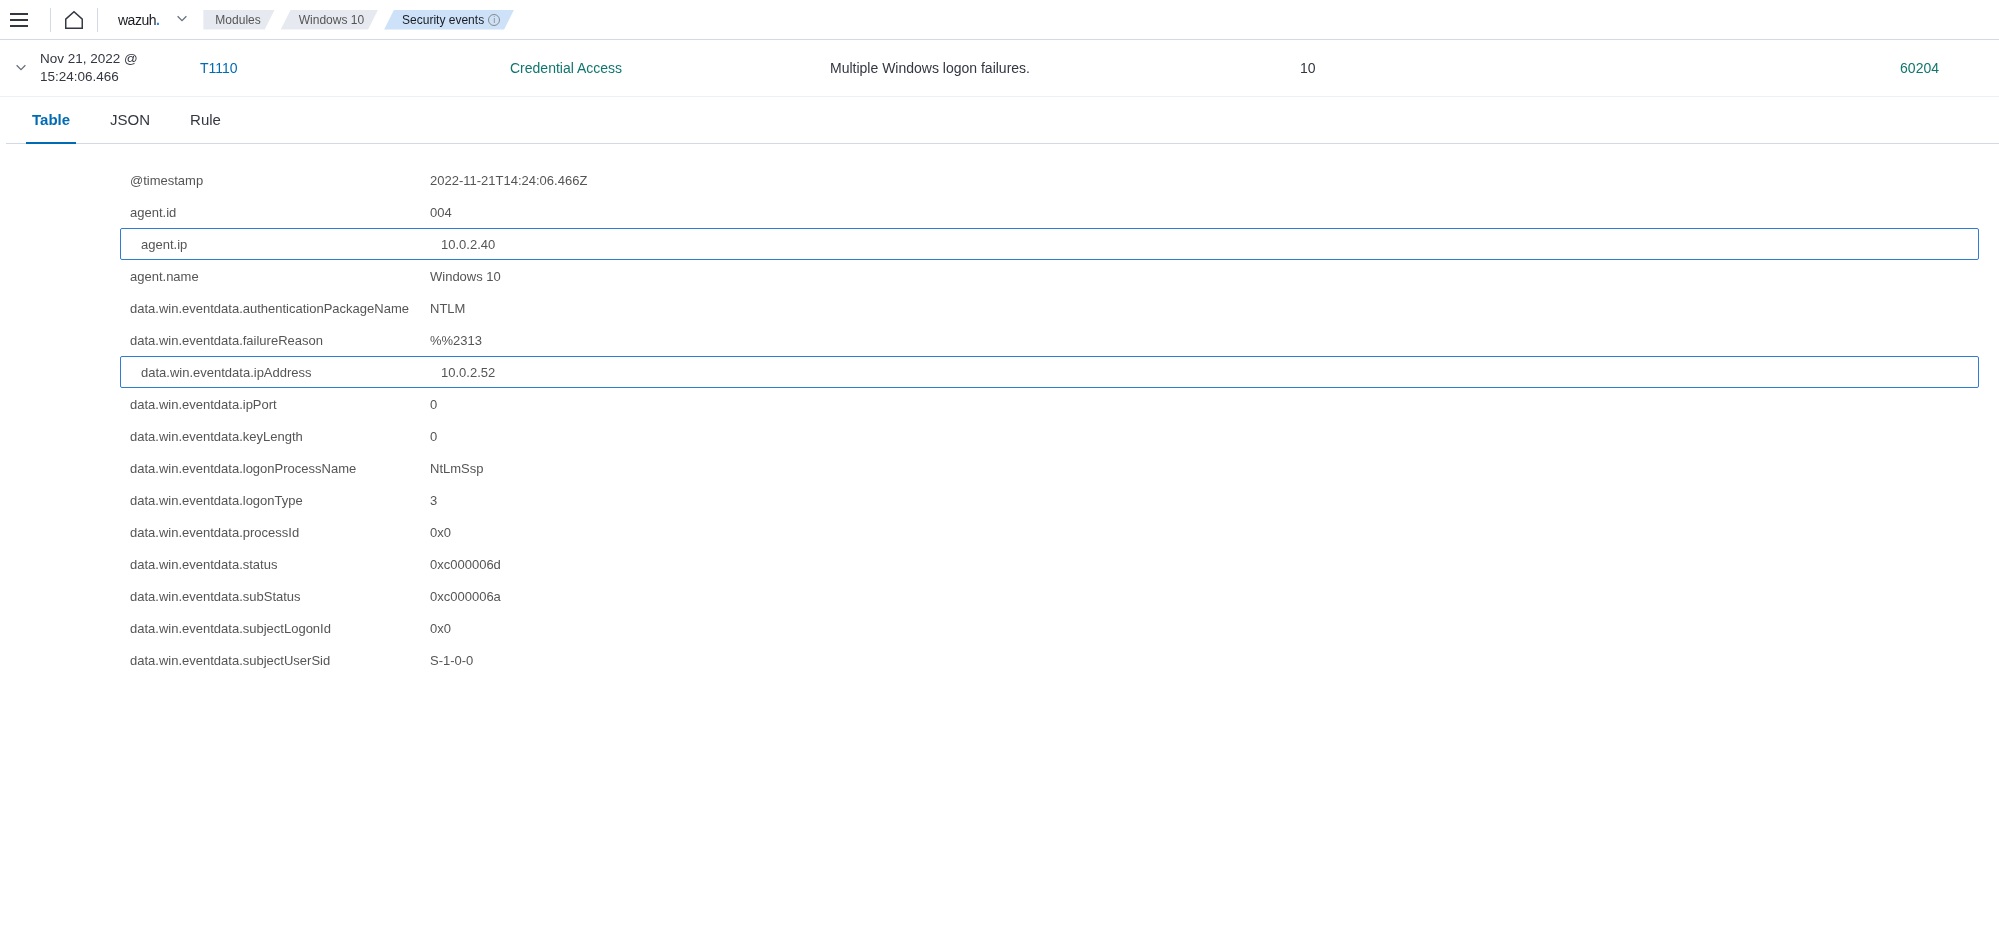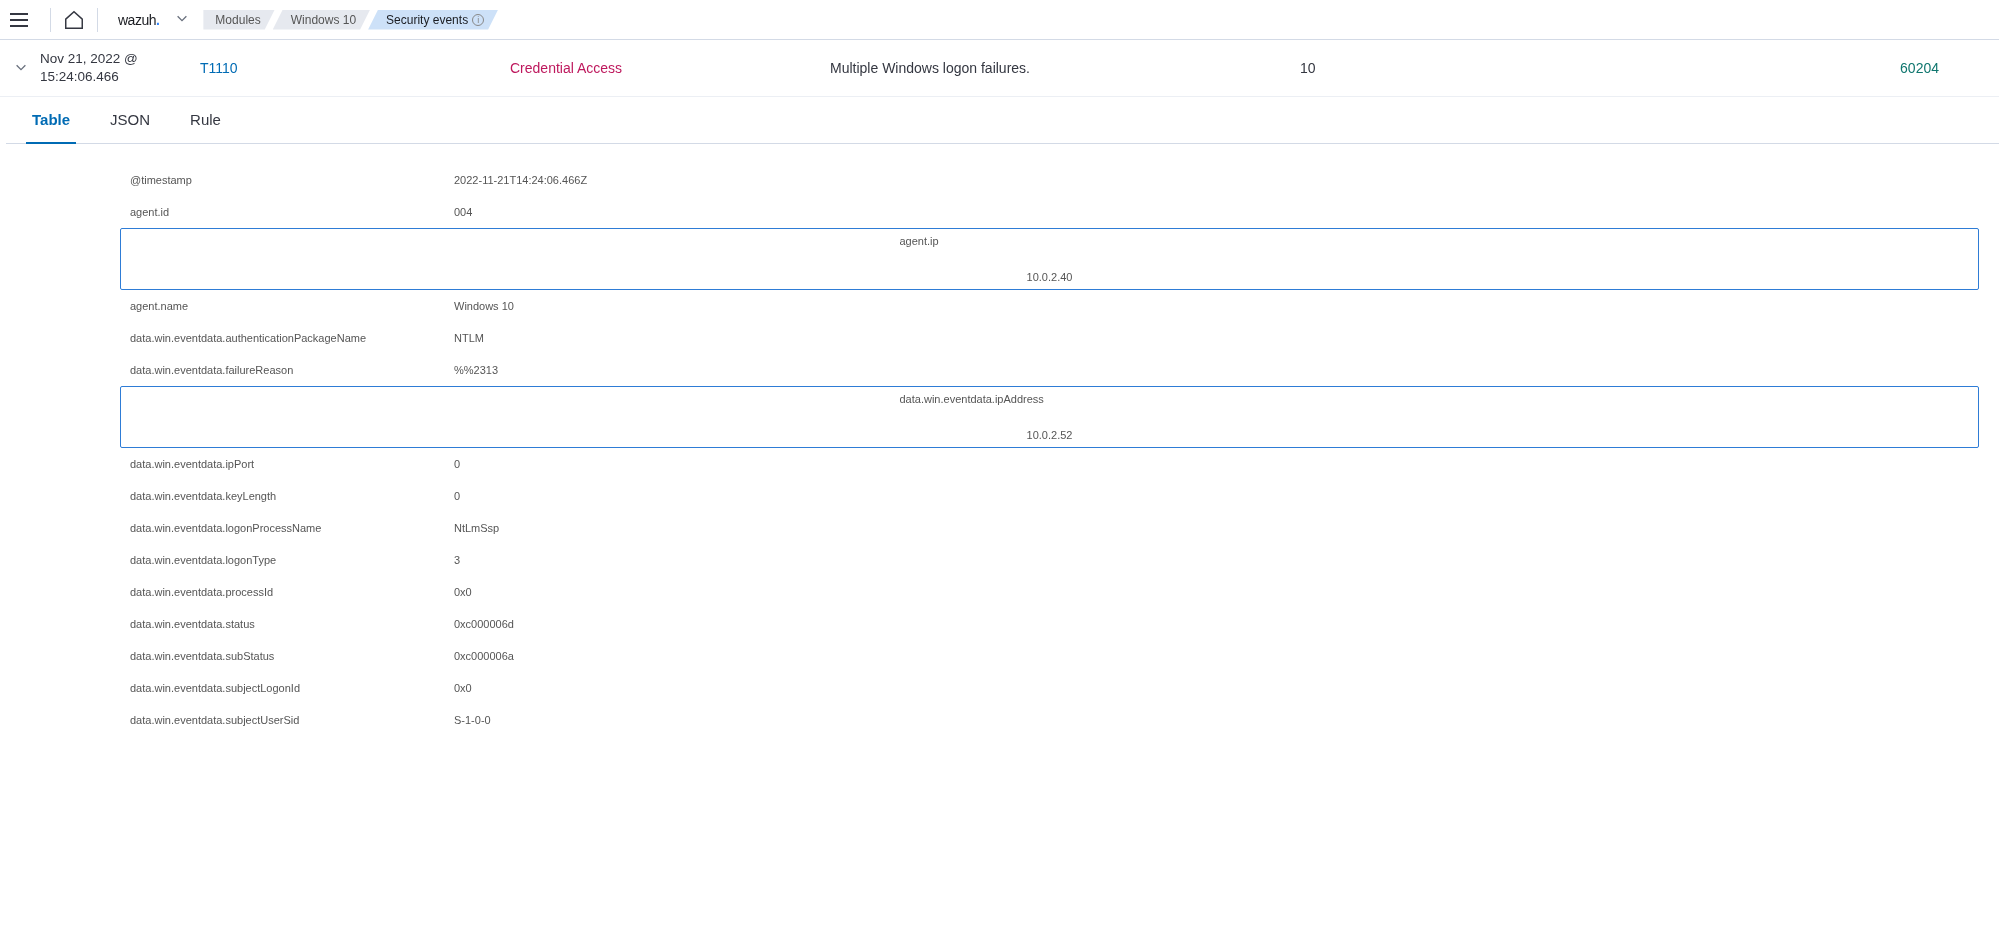--- a/index.html
+++ b/index.html
@@ -72,21 +72,21 @@
       cursor: pointer;
     }
     .chevron-down svg {
       stroke: #69707d;
       fill: none;
       stroke-width: 1.5;
     }
     .breadcrumbs {
       display: flex;
       align-items: center;
-      gap: 4px;
+      gap: 12px;
     }
     .crumb {
       position: relative;
       padding: 3px 14px 3px 18px;
       font-size: 12px;
       color: #555;
       background: #e6e9ef;
       cursor: pointer;
       clip-path: polygon(10px 0, 100% 0, calc(100% - 10px) 100%, 0 100%);
       margin-left: -6px;
@@ -136,21 +136,21 @@
       font-size: 13.5px;
       line-height: 1.35;
     }
     .col-technique {
       width: 310px;
       color: #006bb4;
       font-size: 14px;
     }
     .col-tactic {
       width: 320px;
-      color: #be185d;
+      color: #0f766e;
       font-size: 14px;
     }
     .col-description {
       width: 470px;
       color: #343741;
       font-size: 14px;
     }
     .col-count {
       width: 110px;
       color: #343741;
@@ -185,30 +185,28 @@
       border-bottom: 2px solid #006bb4;
     }
     .detail-table {
       padding: 20px 20px 20px 120px;
     }
     .detail-row {
       display: flex;
       align-items: center;
       min-height: 32px;
       padding: 5px 10px;
-      font-size: 11px;
+      font-size: 13px;
       color: #555;
-      gap: 24px;
     }
     .detail-row.highlighted {
       border: 1.5px solid #2e7cd6;
       border-radius: 2px;
       background: #fff;
       padding: 6px 20px;
-      flex-direction: column;
     }
     .detail-key {
       width: 300px;
       color: #555;
     }
     .detail-value {
       color: #555;
     }
   </style>
 </head>

